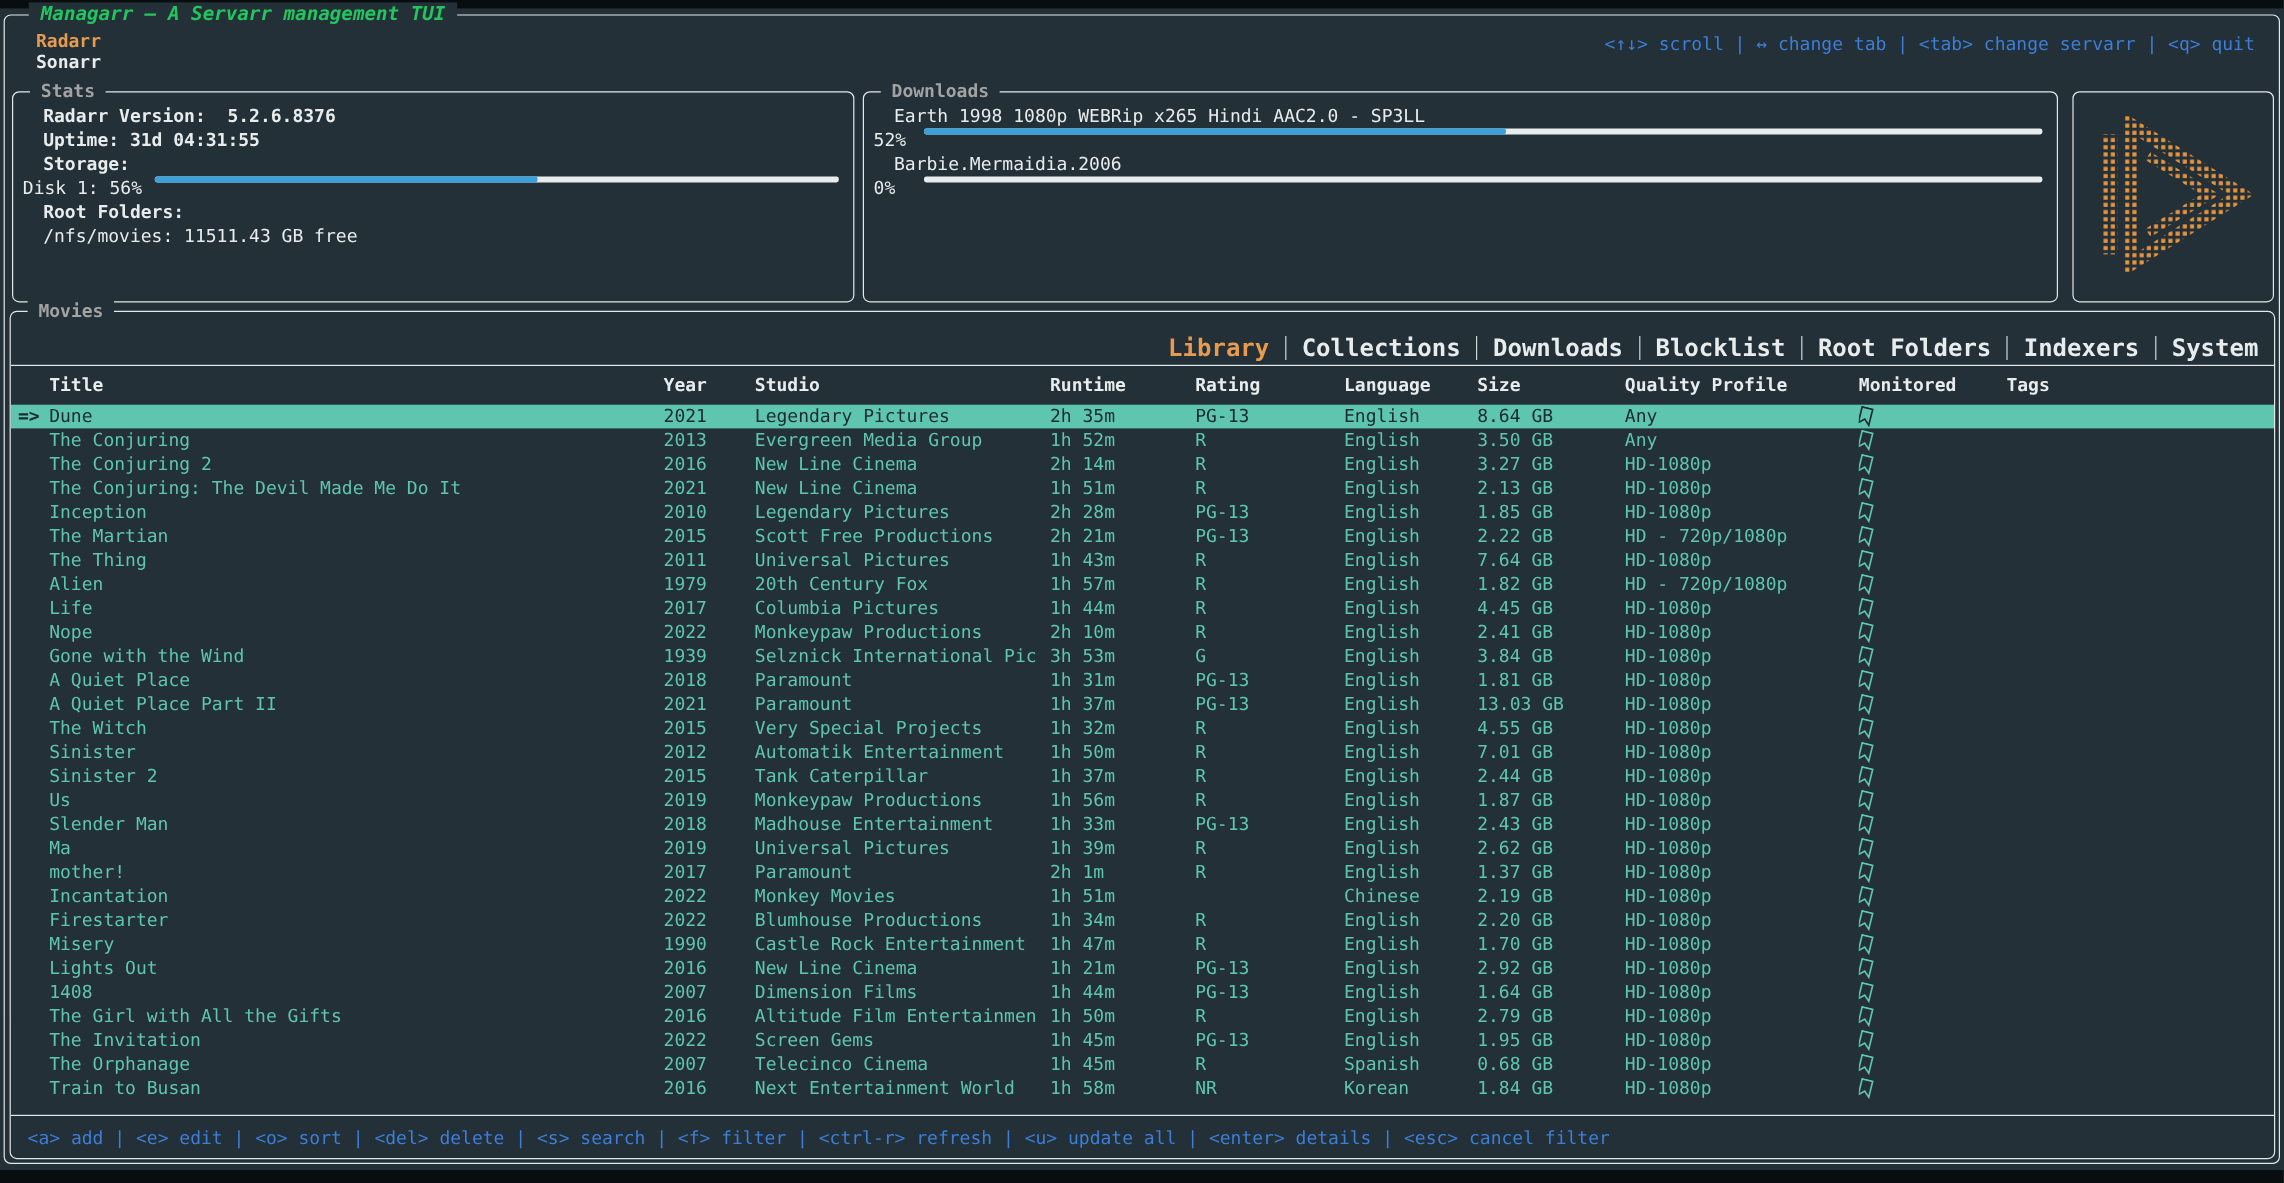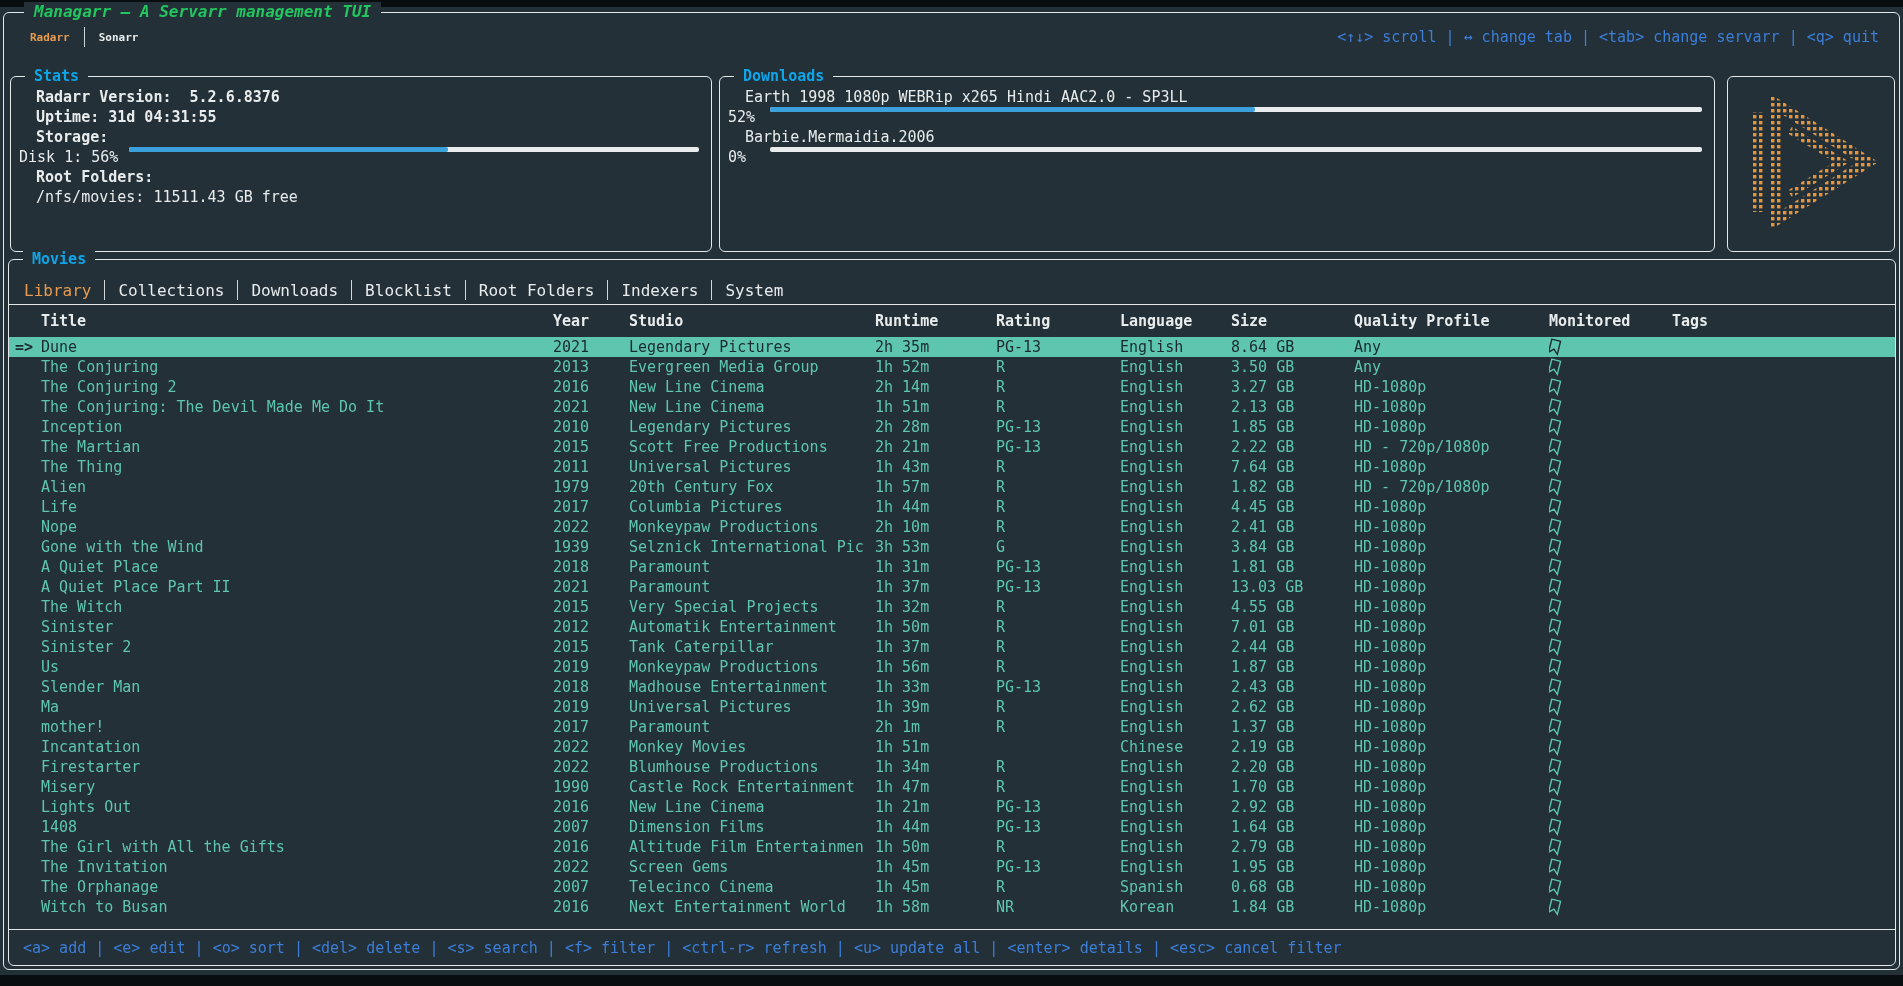--- a/index.html
+++ b/index.html
@@ -20,36 +20,36 @@
     border: 1px solid #e3e8e8; border-radius: 6px;
   }
   .app-title {
     position: absolute; left: 24px; top: 2px; z-index: 3;
     background: #233038; padding: 0 10px;
     color: #22c55e; font-style: italic; font-weight: bold; font-size: 16px; line-height: 20px;
     white-space: pre;
   }
   .servarr-tabs {
     position: absolute; left: 16px; top: 25px; height: 24px;
-    display: flex; align-items: center; font-size: 11px; font-weight: bold;
+    display: flex; align-items: flex-start; font-size: 15px; font-weight: bold; flex-direction: column;
   }
   .servarr-tabs .tab { padding: 0 14px; color: #e8ecec; cursor: default; }
   .servarr-tabs .tab.active { color: #e69b4e; }
   .vline { width: 1px; height: 20px; background: #cfd6d8; }
 
   .hintbar { color: #3c7ed8; font-size: 15px; white-space: pre; }
   .global-hints { position: absolute; right: 24px; top: 28px; }
 
   .panel {
     position: absolute; border: 1px solid #e3e8e8; border-radius: 6px;
   }
   .panel-title {
     position: absolute; top: -11px; left: 14px; z-index: 2;
     background: #233038; padding: 0 9px;
-    font-weight: bold; font-size: 15px; line-height: 20px; color: #0ea5e9; white-space: pre;
+    font-weight: bold; font-size: 15px; line-height: 20px; color: #a3a3a3; white-space: pre;
   }
   #stats-panel   { left: 10px;  top: 76px; width: 702px; height: 176px; }
   #downloads-panel { left: 719px; top: 76px; width: 996px; height: 176px; }
   #logo-panel    { left: 1727px; top: 76px; width: 168px; height: 176px;
                    display: flex; align-items: center; justify-content: center; }
 
   .panel-body { padding: 10px 8px 0 8px; font-size: 15px; }
   .tline { height: 20px; line-height: 20px; white-space: pre; overflow: hidden; margin-left: 17px; }
   .tline.bold { font-weight: bold; }
 
@@ -60,21 +60,21 @@
   #stats-panel .glabel { min-width: 100px; }
   #downloads-panel .glabel { min-width: 32px; }
 
   #movies-panel {
     left: 8px; top: 259px; width: 1888px; height: 707px;
     display: flex; flex-direction: column;
   }
   .movies-head-space { height: 16px; }
   .movie-tabs {
     height: 28px; display: flex; align-items: center;
-    font-size: 16px; font-weight: normal; padding-left: 2px;
+    font-size: 20px; font-weight: bold; padding-left: 2px; justify-content: flex-end;
   }
   .movie-tabs .tab { padding: 0 13px; color: #e8ecec; cursor: default; white-space: pre; }
   .movie-tabs .tab.active { color: #e69b4e; }
   .hsep { height: 1px; background: #e3e8e8; width: 100%; }
 
   .tgrid {
     display: grid;
     grid-template-columns: 32px 512px 76px 246px 121px 124px 111px 123px 195px 123px 1fr;
     font-size: 15px; white-space: pre;
   }
@@ -257,21 +257,21 @@
             </svg></span></div><div></div></div>
       <div class="tgrid row"><div class="marker"></div><div>The Girl with All the Gifts</div><div>2016</div><div>Altitude Film Entertainmen</div><div>1h 50m</div><div>R</div><div>English</div><div>2.79 GB</div><div>HD-1080p</div><div><span class="bookmark"><svg width="12" height="16" viewBox="0 0 12 16">
               <path d="M1.5 1 h9 v13.5 l-4.5,-4.2 l-4.5,4.2 z" fill="none" stroke="currentColor" stroke-width="1.4"></path>
             </svg></span></div><div></div></div>
       <div class="tgrid row"><div class="marker"></div><div>The Invitation</div><div>2022</div><div>Screen Gems</div><div>1h 45m</div><div>PG-13</div><div>English</div><div>1.95 GB</div><div>HD-1080p</div><div><span class="bookmark"><svg width="12" height="16" viewBox="0 0 12 16">
               <path d="M1.5 1 h9 v13.5 l-4.5,-4.2 l-4.5,4.2 z" fill="none" stroke="currentColor" stroke-width="1.4"></path>
             </svg></span></div><div></div></div>
       <div class="tgrid row"><div class="marker"></div><div>The Orphanage</div><div>2007</div><div>Telecinco Cinema</div><div>1h 45m</div><div>R</div><div>Spanish</div><div>0.68 GB</div><div>HD-1080p</div><div><span class="bookmark"><svg width="12" height="16" viewBox="0 0 12 16">
               <path d="M1.5 1 h9 v13.5 l-4.5,-4.2 l-4.5,4.2 z" fill="none" stroke="currentColor" stroke-width="1.4"></path>
             </svg></span></div><div></div></div>
-      <div class="tgrid row"><div class="marker"></div><div>Witch to Busan</div><div>2016</div><div>Next Entertainment World</div><div>1h 58m</div><div>NR</div><div>Korean</div><div>1.84 GB</div><div>HD-1080p</div><div><span class="bookmark"><svg width="12" height="16" viewBox="0 0 12 16">
+      <div class="tgrid row"><div class="marker"></div><div>Train to Busan</div><div>2016</div><div>Next Entertainment World</div><div>1h 58m</div><div>NR</div><div>Korean</div><div>1.84 GB</div><div>HD-1080p</div><div><span class="bookmark"><svg width="12" height="16" viewBox="0 0 12 16">
               <path d="M1.5 1 h9 v13.5 l-4.5,-4.2 l-4.5,4.2 z" fill="none" stroke="currentColor" stroke-width="1.4"></path>
             </svg></span></div><div></div></div>
     </div>
   <div class="spacer"></div>
   <div class="hsep"></div>
   <div class="keybar-wrap">
     <div class="hintbar" id="keybar"><span class="hint">&lt;a&gt; add</span><span class="sep"> | </span><span class="hint">&lt;e&gt; edit</span><span class="sep"> | </span><span class="hint">&lt;o&gt; sort</span><span class="sep"> | </span><span class="hint">&lt;del&gt; delete</span><span class="sep"> | </span><span class="hint">&lt;s&gt; search</span><span class="sep"> | </span><span class="hint">&lt;f&gt; filter</span><span class="sep"> | </span><span class="hint">&lt;ctrl-r&gt; refresh</span><span class="sep"> | </span><span class="hint">&lt;u&gt; update all</span><span class="sep"> | </span><span class="hint">&lt;enter&gt; details</span><span class="sep"> | </span><span class="hint">&lt;esc&gt; cancel filter</span></div>
   </div>
 </div>
 

